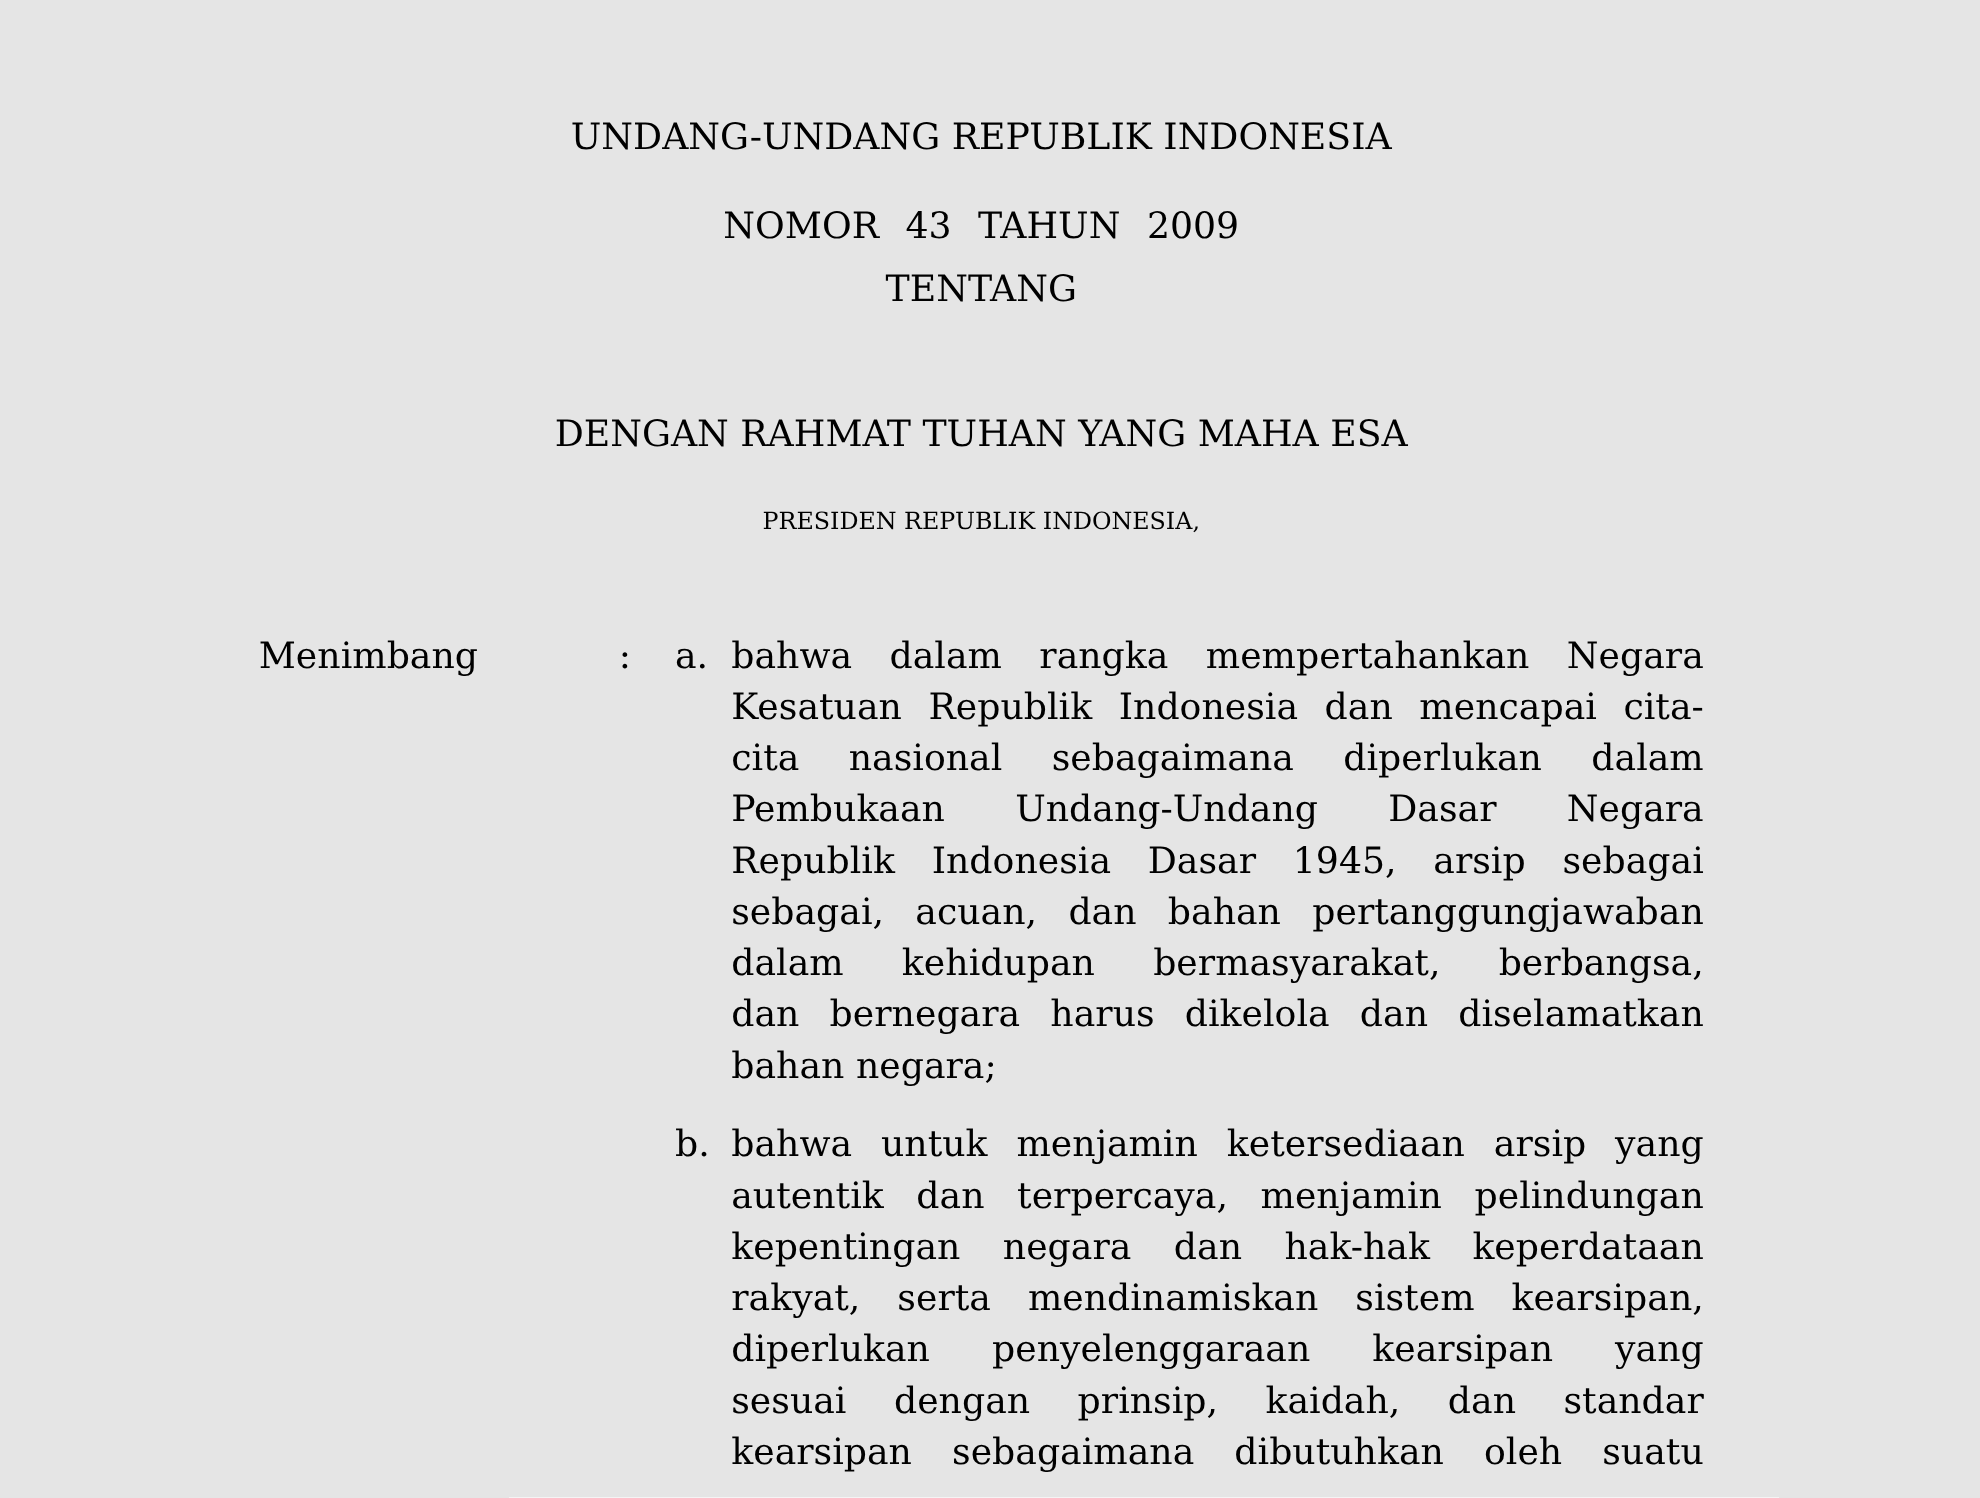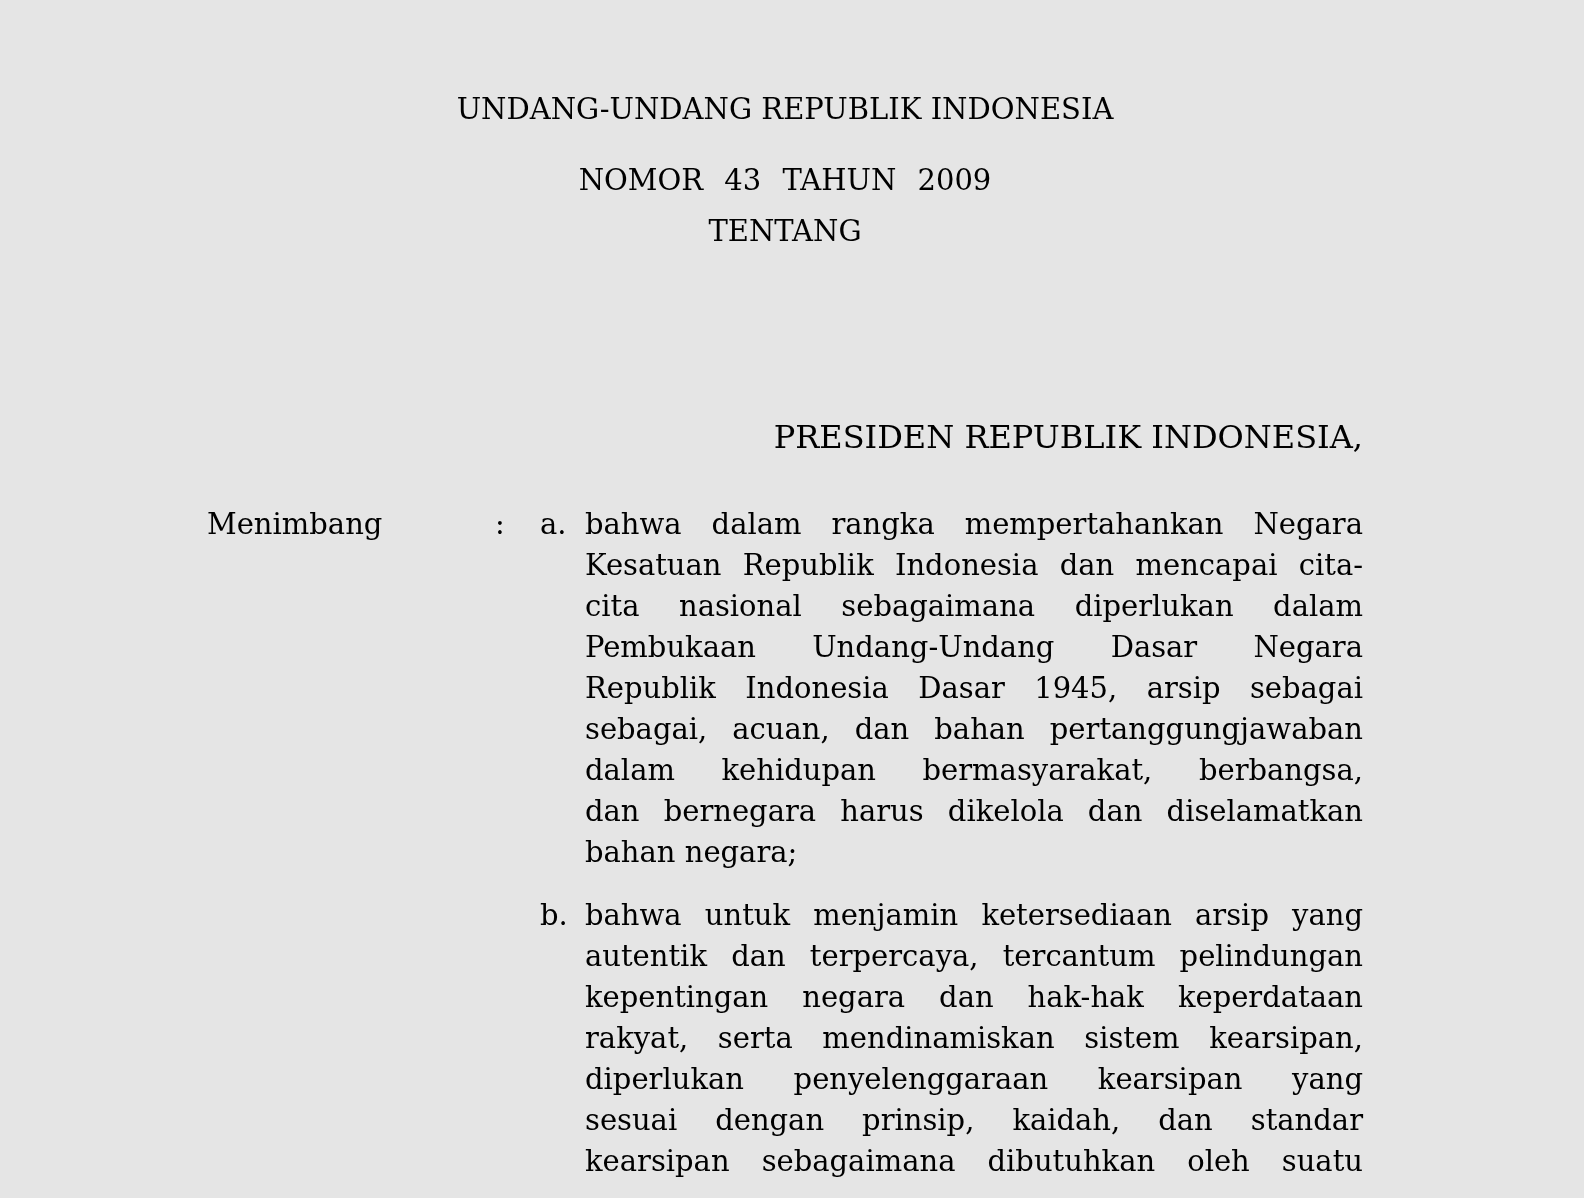--- a/index.html
+++ b/index.html
@@ -30,24 +30,23 @@
   .wide-words {
     word-spacing: 12px;
     margin-top: 20px;
   }
   .invocation {
     top: 327px;
     font-size: 29px;
     line-height: 41px;
   }
   .authority {
-    top: 417px;
-    font-size: 32px;
+    top: 397px;
+    font-size: 19px;
     line-height: 41px;
-    text-align: right;
   }
   .considering {
     position: absolute;
     left: 207px;
     top: 504px;
     width: 1156px;
     font-size: 29px;
     line-height: 41px;
     display: grid;
     grid-template-columns: 288px 45px 1fr;
@@ -76,20 +75,21 @@
 <body>
 
 <div class="page">
 
   <div class="content-centered title-block">
     <div>UNDANG-UNDANG REPUBLIK INDONESIA</div>
     <div class="wide-words">NOMOR 43 TAHUN 2009</div>
     <div>TENTANG</div>
   </div>
 
+  <div class="content-centered invocation">DENGAN RAHMAT TUHAN YANG MAHA ESA</div>
 
   <div class="content-centered authority">PRESIDEN REPUBLIK INDONESIA,</div>
 
   <div class="considering">
     <div>Menimbang</div>
     <div>:</div>
     <div class="considering-items">
 
       <div class="consideration-item">
         <div>a.</div>
@@ -103,21 +103,21 @@
             <div class="tline">dalam kehidupan bermasyarakat, berbangsa,</div>
             <div class="tline">dan bernegara harus dikelola dan diselamatkan</div>
             <div class="tline tline-last">bahan negara;</div>
           </div>
       </div>
 
       <div class="consideration-item">
         <div>b.</div>
         <div>
             <div class="tline">bahwa untuk menjamin ketersediaan arsip yang</div>
-            <div class="tline">autentik dan terpercaya, tercantum pelindungan</div>
+            <div class="tline">autentik dan terpercaya, menjamin pelindungan</div>
             <div class="tline">kepentingan negara dan hak-hak keperdataan</div>
             <div class="tline">rakyat, serta mendinamiskan sistem kearsipan,</div>
             <div class="tline">diperlukan penyelenggaraan kearsipan yang</div>
             <div class="tline">sesuai dengan prinsip, kaidah, dan standar</div>
             <div class="tline">kearsipan sebagaimana dibutuhkan oleh suatu</div>
           </div>
       </div>
 
     </div>
   </div>

